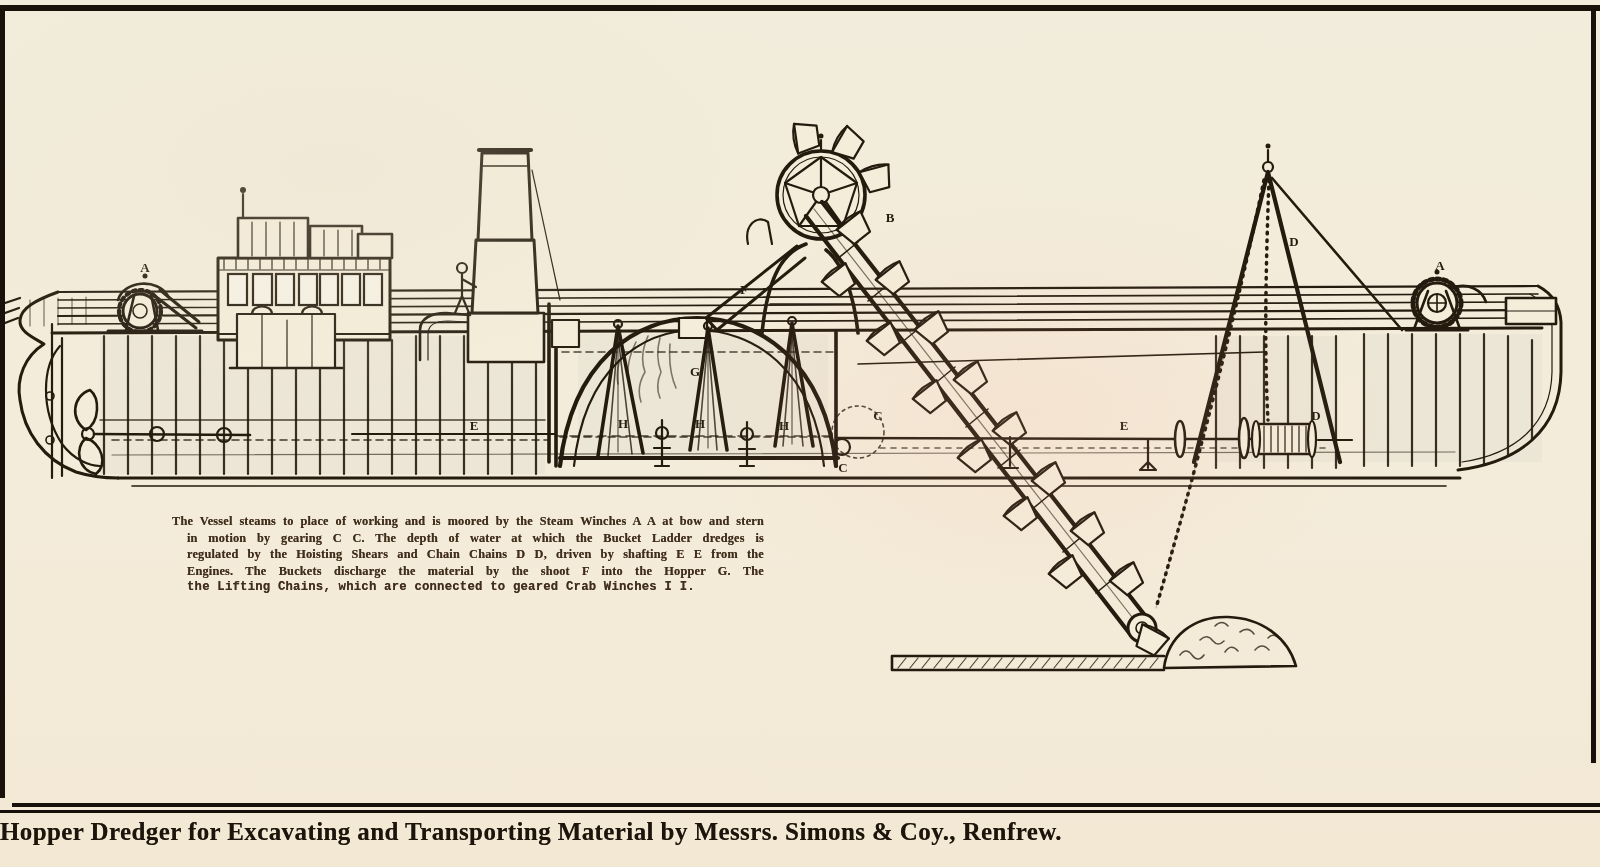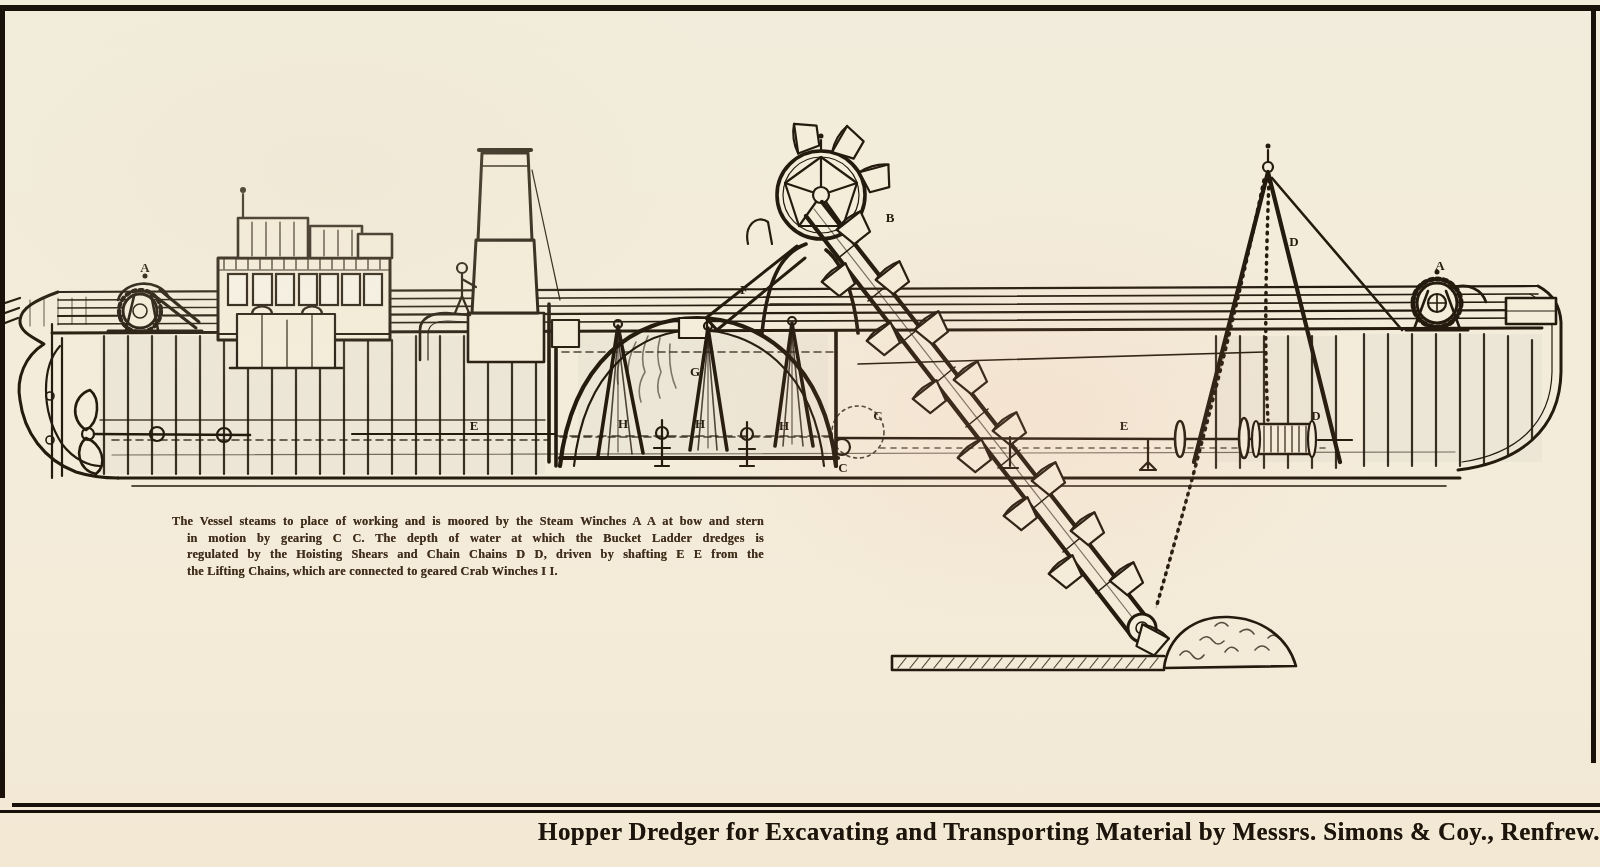--- a/index.html
+++ b/index.html
@@ -24,25 +24,25 @@
   .dash{stroke-dasharray:7 5;}
   .dots{stroke-dasharray:1.5 6;}
   .lbl{font-family:"Liberation Serif",serif;font-size:13px;font-weight:bold;
        fill:#241a0e;stroke:none;text-anchor:middle;}
   
   .desc{position:absolute;left:148px;top:513px;width:592px;color:#3f2e1b;
         font-size:12.3px;line-height:16.6px;font-weight:bold;letter-spacing:.2px;
         text-shadow:0 0 .5px rgba(70,48,25,.75);margin-left:24px;}
   .desc .ln{text-align:justify;text-align-last:justify;padding-left:15px;}
   .desc .ln:first-child{padding-left:0;}
-  .desc .ln:last-child{text-align-last:left;}
+  .desc .ln:last-child{text-align-last:left;font-family:Liberation Mono, monospace;}
   
   .rule1{position:absolute;left:12px;top:803px;width:1588px;height:4px;background:#15100a;}
   .rule2{position:absolute;left:0;top:810px;width:1600px;height:3px;background:#15100a;}
-  .caption{position:absolute;left:0;top:818px;width:1600px;text-align:right;
+  .caption{position:absolute;left:0;top:818px;width:1600px;text-align:left;
            font-size:25px;font-weight:bold;color:#1d150c;letter-spacing:.4px;
            text-shadow:0 0 .5px rgba(35,24,12,.6);}
 </style>
 </head>
 <body>
 
 <div class="page">
 
   <svg class="fig" width="1600" height="800" viewBox="0 0 1600 800">
     <defs>
@@ -318,20 +318,21 @@
   <div class="tint"></div>
 
   <div class="border-top"></div>
   <div class="border-left"></div>
   <div class="border-right"></div>
 
   <div class="desc">
     <div class="ln">The Vessel steams to place of working and is moored by the Steam Winches A A at bow and stern</div>
     <div class="ln">in motion by gearing C C.  The depth of water at which the Bucket Ladder dredges is</div>
     <div class="ln">regulated by the Hoisting Shears and Chain Chains D D, driven by shafting E E from the</div>
+    <div class="ln">Engines.  The Buckets discharge the material by the shoot F into the Hopper G.  The</div>
     <div class="ln">the Lifting Chains, which are connected to geared Crab Winches I I.</div>
   </div>
 
   <div class="rule1"></div>
   <div class="rule2"></div>
   <div class="caption">Hopper Dredger for Excavating and Transporting Material by Messrs. Simons &amp; Coy., Renfrew.</div>
 
 </div>
 
 </body></html>

